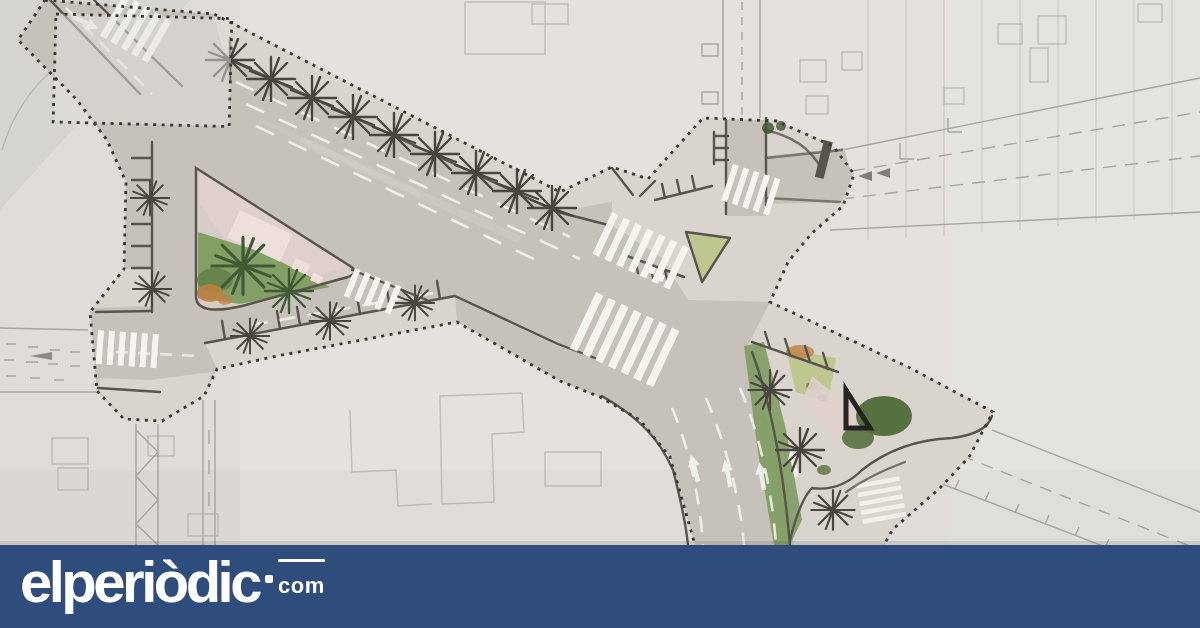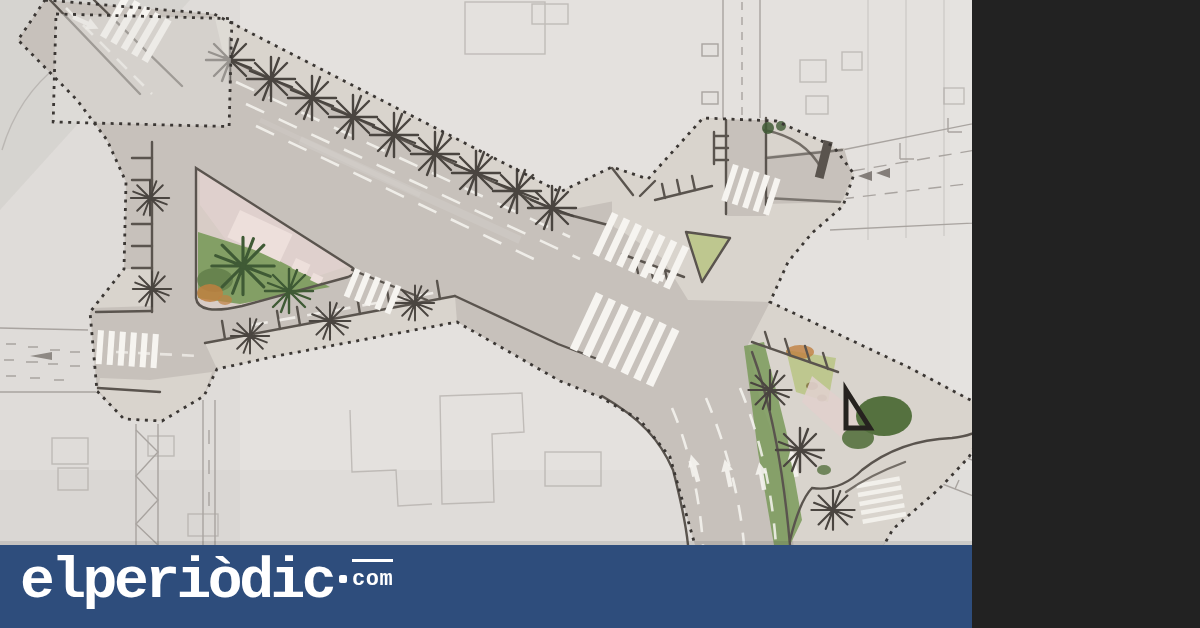--- a/index.html
+++ b/index.html
@@ -1,17 +1,17 @@
 <!DOCTYPE html>
 <html style="--paper: #e4e1de; --paperLight: #edebe8; --road: #c7c1bb; --sidewalk: #d9d4cd; --curb: #5a544e; --tree: #4a4540; --treeGreen: #3f5a35; --marking: #f6f4f0; --boundary: #3b3734; --faint: #a9a4a0; --faintDark: #6b6560; --pink: #e0d0cd; --pinkLight: #eddfdb; --greenDark: #55713f; --greenMid: #7a9a5a; --greenLight: #bec78f; --orange: #c08040; --stairsDark: #26221f; --barBlue: #2e4d7c; --logoWhite: #ffffff;"><head>
 <meta charset="utf-8">
 <style>
   html,body{margin:0;padding:0;background:#222;}
-  .stage{position:relative;width:972px;height:628px;overflow:hidden;
-         background:var(--paper);font-family:Liberation Mono, monospace;}
+  .stage{position:relative;width:1200px;height:628px;overflow:hidden;
+         background:var(--paper);font-family:Liberation Sans, sans-serif;}
   .stage svg{position:absolute;inset:0;display:block;}
 
   
   .rd    {fill:var(--road);}
   .sw    {fill:var(--sidewalk);}
   .curb  {stroke:var(--curb);fill:none;stroke-width:2.4;stroke-linecap:round;}
   .curbF {fill:var(--curb);stroke:none;}
   .mark  {fill:var(--marking);stroke:none;}
   .dash  {stroke:var(--marking);fill:none;stroke-width:2.6;}
   .faint {stroke:var(--faint);fill:none;stroke-width:1.4;}
@@ -23,21 +23,21 @@
   
   .bar{position:absolute;left:0;bottom:0;width:100%;height:83px;
        background:var(--barBlue);z-index:5;}
   .logo{display:flex;align-items:flex-start;margin:8px 0 0 20px;
         color:var(--logoWhite);font-weight:bold;}
   .logo-main{font-size:58px;line-height:1;letter-spacing:-3.5px;}
   .logo-sup{display:flex;align-items:flex-start;margin:6px 0 0 6px;}
   .logo-dot{width:8px;height:8px;background:var(--logoWhite);
             border-radius:2px;margin:16px 5px 0 0;}
   .logo-tld{font-size:22px;line-height:1;letter-spacing:.5px;
-            border-top:3.5px solid var(--logoWhite);padding-top:7px;}
+            border-top:3.5px solid var(--logoWhite);padding-top:13px;}
 </style>
 </head>
 <body>
 
 <div class="stage">
 
 <svg width="1200" height="628" viewBox="0 0 1200 628" aria-hidden="true">
 
   <defs>
     <g id="palm" fill="none" stroke-width="2.4" stroke-linecap="round">

